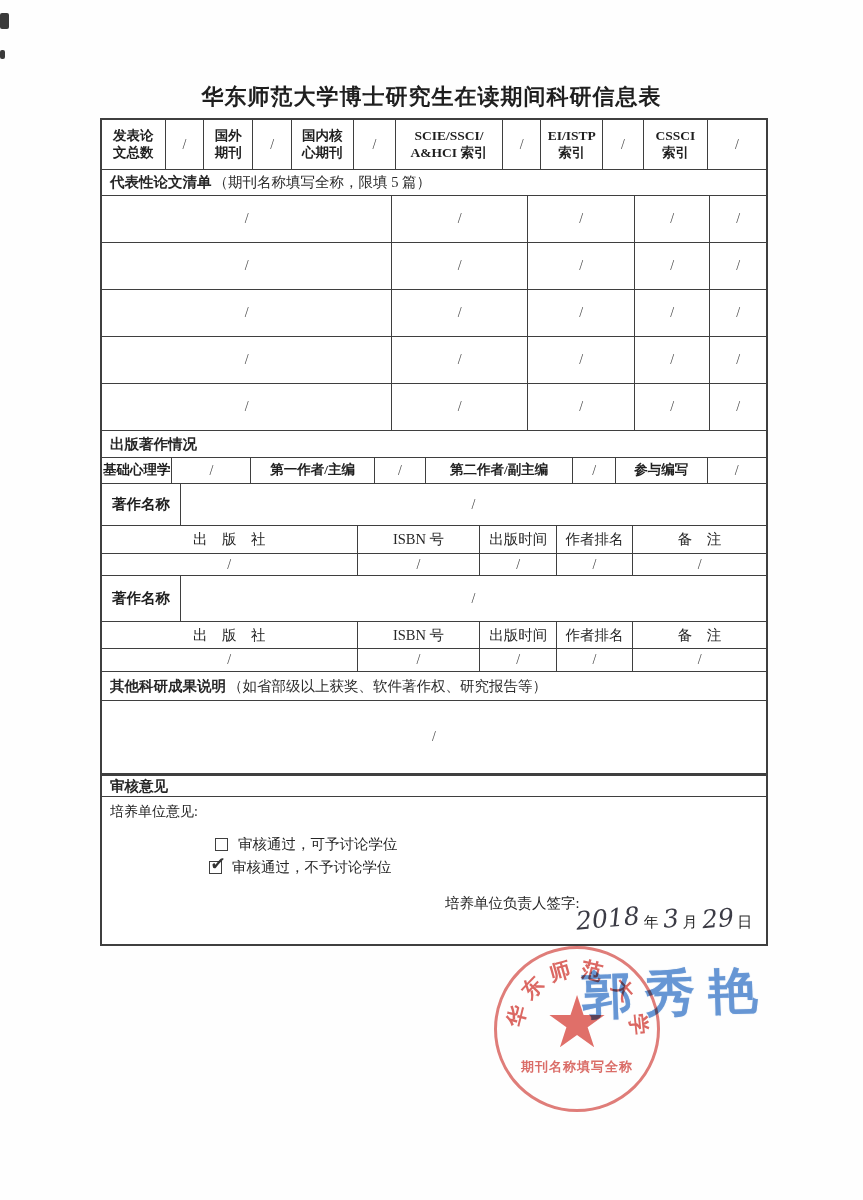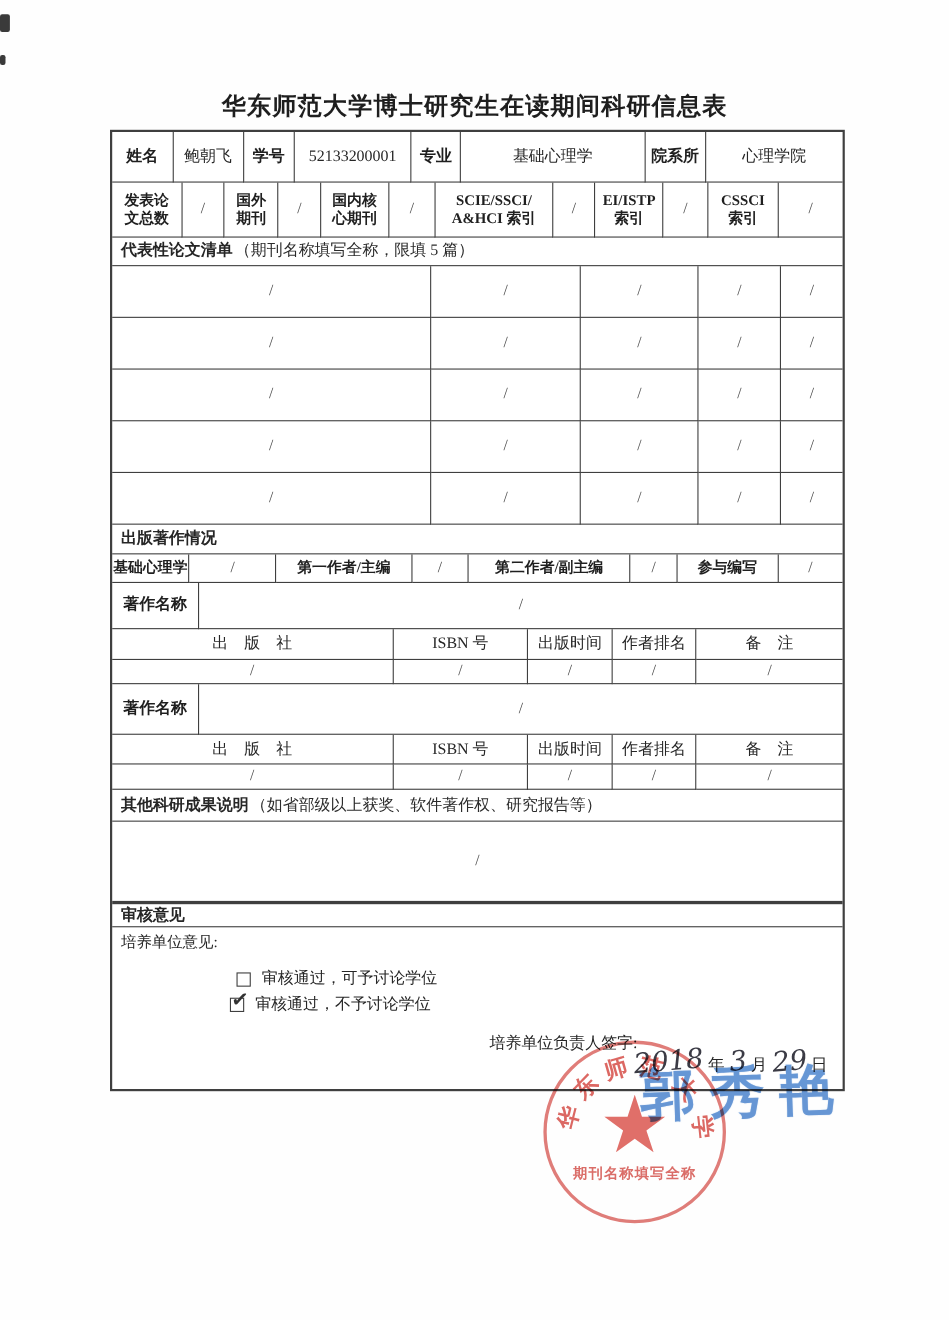--- a/index.html
+++ b/index.html
@@ -116,30 +116,20 @@
 
 <div class="page">
 
   <div class="scan-mark m1"></div>
   <div class="scan-mark m2"></div>
 
   <div class="doc-title">华东师范大学博士研究生在读期间科研信息表</div>
 
   <div class="form">
 
-    <div class="row h-info">
-      <div class="c lbl" style="flex:0 0 8.4%">姓名</div>
-      <div class="c" style="flex:0 0 9.6%">鲍朝飞</div>
-      <div class="c lbl" style="flex:0 0 7.0%">学号</div>
-      <div class="c" style="flex:0 0 16.0%">52133200001</div>
-      <div class="c lbl" style="flex:0 0 6.8%">专业</div>
-      <div class="c" style="flex:0 0 25.2%">基础心理学</div>
-      <div class="c lbl" style="flex:0 0 8.3%">院系所</div>
-      <div class="c" style="flex:0 0 18.7%">心理学院</div>
-    </div>
 
 
     <div class="row h-counts">
       <div class="c lbl ml small" style="flex:0 0 9.6%">发表论
 文总数</div>
       <div class="c slash" style="flex:0 0 5.8%">/</div>
       <div class="c lbl ml small" style="flex:0 0 7.4%">国外
 期刊</div>
       <div class="c slash" style="flex:0 0 5.8%">/</div>
       <div class="c lbl ml small" style="flex:0 0 9.3%">国内核

